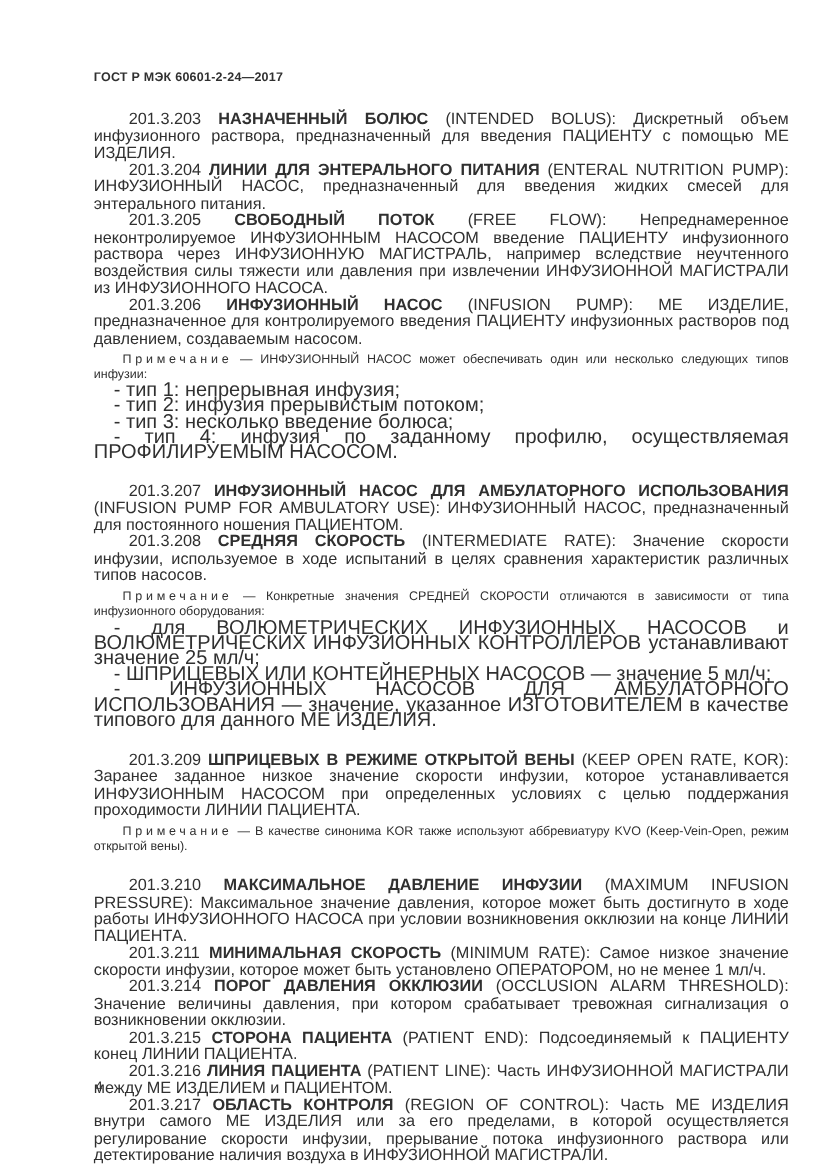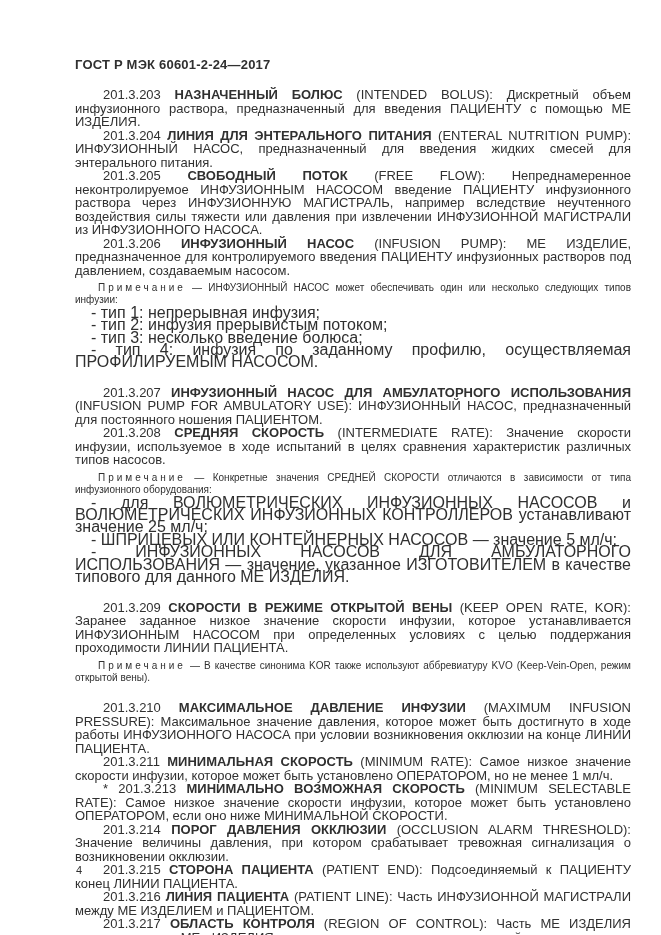--- a/index.html
+++ b/index.html
@@ -12,21 +12,21 @@
   }
   .page {
     position: relative;
     width: 661px; height: 935px;
     background: #ffffff;
     overflow: hidden;
   }
   .doc-header {
     position: absolute;
     left: 75px; top: 57px;
-    font-size: 13px;
+    font-size: 10px;
     font-weight: bold;
     letter-spacing: 0.2px;
     white-space: nowrap;
     text-align: right;
   }
   .doc-body {
     position: absolute;
     left: 75px; top: 88px;
     width: 556px;
     text-align: justify;
@@ -58,39 +58,38 @@
   }
 </style>
 </head>
 <body>
 
 <div class="page">
   <div class="doc-header">ГОСТ Р МЭК 60601-2-24—2017</div>
 
   <div class="doc-body">
       <p class="para term"><span>201.3.203 </span><span class="term-title">НАЗНАЧЕННЫЙ БОЛЮС</span><span> (INTENDED BOLUS): Дискретный объем инфузионного раствора, предназначенный для введения ПАЦИЕНТУ с помощью МЕ ИЗДЕЛИЯ.</span></p>
-      <p class="para term"><span>201.3.204 </span><span class="term-title">ЛИНИЯ ДЛЯ ЭНТЕРАЛЬНОГО ПИТАНИЯ</span><span> (ENTERAL NUTRITION PUMP): ИНФУЗИОННЫЙ НАСОС, предназначенный для введения жидких смесей для энтерального питания.</span></p>
+      <p class="para term"><span>201.3.204 </span><span class="term-title">ЛИНИИ ДЛЯ ЭНТЕРАЛЬНОГО ПИТАНИЯ</span><span> (ENTERAL NUTRITION PUMP): ИНФУЗИОННЫЙ НАСОС, предназначенный для введения жидких смесей для энтерального питания.</span></p>
       <p class="para term"><span>201.3.205 </span><span class="term-title">СВОБОДНЫЙ ПОТОК</span><span> (FREE FLOW): Непреднамеренное неконтролируемое ИНФУЗИОННЫМ НАСОСОМ введение ПАЦИЕНТУ инфузионного раствора через ИНФУЗИОННУЮ МАГИСТРАЛЬ, например вследствие неучтенного воздействия силы тяжести или давления при извлечении ИНФУЗИОННОЙ МАГИСТРАЛИ из ИНФУЗИОННОГО НАСОСА.</span></p>
       <p class="para term"><span>201.3.206 </span><span class="term-title">ИНФУЗИОННЫЙ НАСОС</span><span> (INFUSION PUMP): МЕ ИЗДЕЛИЕ, предназначенное для контролируемого введения ПАЦИЕНТУ инфузионных растворов под давлением, создаваемым насосом.</span></p>
       <p class="para note"><span class="note-label">Примечание</span><span> — ИНФУЗИОННЫЙ НАСОС может обеспечивать один или несколько следующих типов инфузии:</span></p>
       <p class="para note-item">- тип 1: непрерывная инфузия;</p>
       <p class="para note-item">- тип 2: инфузия прерывистым потоком;</p>
       <p class="para note-item">- тип 3: несколько введение болюса;</p>
       <p class="para note-item">- тип 4: инфузия по заданному профилю, осуществляемая ПРОФИЛИРУЕМЫМ НАСОСОМ.</p>
       <p class="para term after-note"><span>201.3.207 </span><span class="term-title">ИНФУЗИОННЫЙ НАСОС ДЛЯ АМБУЛАТОРНОГО ИСПОЛЬЗОВАНИЯ</span><span> (INFUSION PUMP FOR AMBULATORY USE): ИНФУЗИОННЫЙ НАСОС, предназначенный для постоянного ношения ПАЦИЕНТОМ.</span></p>
       <p class="para term"><span>201.3.208 </span><span class="term-title">СРЕДНЯЯ СКОРОСТЬ</span><span> (INTERMEDIATE RATE): Значение скорости инфузии, используемое в ходе испытаний в целях сравнения характеристик различных типов насосов.</span></p>
       <p class="para note"><span class="note-label">Примечание</span><span> — Конкретные значения СРЕДНЕЙ СКОРОСТИ отличаются в зависимости от типа инфузионного оборудования:</span></p>
       <p class="para note-item">- для ВОЛЮМЕТРИЧЕСКИХ ИНФУЗИОННЫХ НАСОСОВ и ВОЛЮМЕТРИЧЕСКИХ ИНФУЗИОННЫХ КОНТРОЛЛЕРОВ устанавливают значение 25 мл/ч;</p>
       <p class="para note-item">- ШПРИЦЕВЫХ ИЛИ КОНТЕЙНЕРНЫХ НАСОСОВ — значение 5 мл/ч;</p>
       <p class="para note-item">- ИНФУЗИОННЫХ НАСОСОВ ДЛЯ АМБУЛАТОРНОГО ИСПОЛЬЗОВАНИЯ — значение, указанное ИЗГОТОВИТЕЛЕМ в качестве типового для данного МЕ ИЗДЕЛИЯ.</p>
-      <p class="para term after-note"><span>201.3.209 </span><span class="term-title">СКОРОСТИ В РЕЖИМЕ ОТКРЫТОЙ ВЕНЫ</span><span> (KEEP OPEN RATE, KOR): Заранее заданное низкое значение скорости инфузии, которое устанавливается ИНФУЗИОННЫМ НАСОСОМ при определенных условиях с целью поддержания проходимости ЛИНИИ ПАЦИЕНТА.</span></p>
+      <p class="para term after-note"><span>201.3.209 </span><span class="term-title">ШПРИЦЕВЫХ В РЕЖИМЕ ОТКРЫТОЙ ВЕНЫ</span><span> (KEEP OPEN RATE, KOR): Заранее заданное низкое значение скорости инфузии, которое устанавливается ИНФУЗИОННЫМ НАСОСОМ при определенных условиях с целью поддержания проходимости ЛИНИИ ПАЦИЕНТА.</span></p>
       <p class="para note"><span class="note-label">Примечание</span><span> — В качестве синонима KOR также используют аббревиатуру KVO (Keep-Vein-Open, режим открытой вены).</span></p>
       <p class="para term after-note"><span>201.3.210 </span><span class="term-title">МАКСИМАЛЬНОЕ ДАВЛЕНИЕ ИНФУЗИИ</span><span> (MAXIMUM INFUSION PRESSURE): Максимальное значение давления, которое может быть достигнуто в ходе работы ИНФУЗИОННОГО НАСОСА при условии возникновения окклюзии на конце ЛИНИИ ПАЦИЕНТА.</span></p>
       <p class="para term"><span>201.3.211 </span><span class="term-title">МИНИМАЛЬНАЯ СКОРОСТЬ</span><span> (MINIMUM RATE): Самое низкое значение скорости инфузии, которое может быть установлено ОПЕРАТОРОМ, но не менее 1 мл/ч.</span></p>
-      <p class="para term"><span>* 201.3.213 </span><span class="term-title">МИНИМАЛЬНО ВОЗМОЖНАЯ СКОРОСТЬ</span><span> (MINIMUM SELECTABLE RATE): Самое низкое значение скорости инфузии, которое может быть установлено ОПЕРАТОРОМ, если оно ниже МИНИМАЛЬНОЙ СКОРОСТИ.</span></p>
       <p class="para term"><span>201.3.214 </span><span class="term-title">ПОРОГ ДАВЛЕНИЯ ОККЛЮЗИИ</span><span> (OCCLUSION ALARM THRESHOLD): Значение величины давления, при котором срабатывает тревожная сигнализация о возникновении окклюзии.</span></p>
       <p class="para term"><span>201.3.215 </span><span class="term-title">СТОРОНА ПАЦИЕНТА</span><span> (PATIENT END): Подсоединяемый к ПАЦИЕНТУ конец ЛИНИИ ПАЦИЕНТА.</span></p>
       <p class="para term"><span>201.3.216 </span><span class="term-title">ЛИНИЯ ПАЦИЕНТА</span><span> (PATIENT LINE): Часть ИНФУЗИОННОЙ МАГИСТРАЛИ между МЕ ИЗДЕЛИЕМ и ПАЦИЕНТОМ.</span></p>
       <p class="para term"><span>201.3.217 </span><span class="term-title">ОБЛАСТЬ КОНТРОЛЯ</span><span> (REGION OF CONTROL): Часть МЕ ИЗДЕЛИЯ внутри самого МЕ ИЗДЕЛИЯ или за его пределами, в которой осуществляется регулирование скорости инфузии, прерывание потока инфузионного раствора или детектирование наличия воздуха в ИНФУЗИОННОЙ МАГИСТРАЛИ.</span></p>
     </div>
 
   <div class="page-number">4</div>
 </div>
 
 </body></html>

